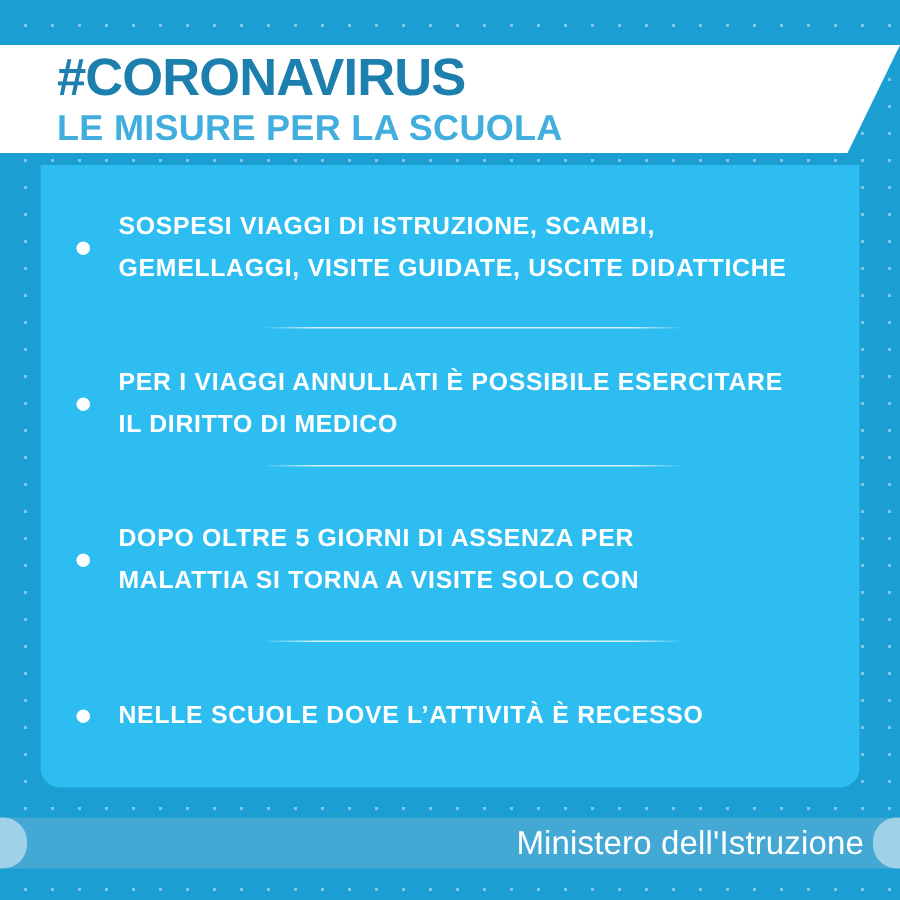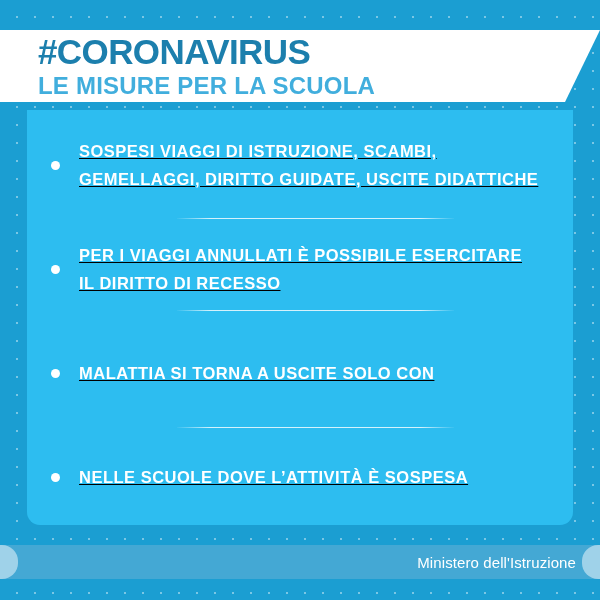--- a/index.html
+++ b/index.html
@@ -80,21 +80,20 @@
     border-bottom-left-radius: 13px;
     border-bottom-right-radius: 13px;
   }
 
   .measure-item {
     position: absolute;
     left: 0;
     width: 546px;
     display: flex;
     align-items: center;
-    text-decoration: underline;
   }
   .bullet-dot {
     flex: 0 0 auto;
     width: 9px;
     height: 9px;
     border-radius: 50%;
     background: #ffffff;
     margin-left: 24px;
     margin-right: 19px;
   }
@@ -147,21 +146,21 @@
     position: absolute;
     right: -14px;
     top: 0;
     width: 32px;
     height: 34px;
     background: #9fd2e9;
     border-radius: 17px;
   }
   #ministry-label {
     color: #ffffff;
-    font-size: 15px;
+    font-size: 22px;
     font-weight: normal;
     letter-spacing: 0.1px;
     margin-right: 24px;
     position: relative;
     z-index: 2;
     white-space: nowrap;
   }
 </style>
 </head>
 <body>
@@ -176,46 +175,47 @@
       <div id="title-sub">LE MISURE PER LA SCUOLA</div>
     </div>
   </div>
 
   <div id="content-panel">
 
     <div class="measure-item" style="top:10px; height:90px;">
       <span class="bullet-dot"></span>
       <div class="measure-lines">
         <div class="measure-line">SOSPESI VIAGGI DI ISTRUZIONE, SCAMBI,</div>
-        <div class="measure-line">GEMELLAGGI, DIRITTO GUIDATE, USCITE DIDATTICHE</div>
+        <div class="measure-line">GEMELLAGGI, VISITE GUIDATE, USCITE DIDATTICHE</div>
       </div>
     </div>
     <div class="divider" style="top:108px;"></div>
 
     <div class="measure-item" style="top:128px; height:62px;">
       <span class="bullet-dot"></span>
       <div class="measure-lines">
         <div class="measure-line">PER I VIAGGI ANNULLATI È POSSIBILE ESERCITARE</div>
-        <div class="measure-line">IL DIRITTO DI RECESSO</div>
+        <div class="measure-line">IL DIRITTO DI MEDICO</div>
       </div>
     </div>
     <div class="divider" style="top:200px;"></div>
 
     <div class="measure-item" style="top:218px; height:90px;">
       <span class="bullet-dot"></span>
       <div class="measure-lines">
-        <div class="measure-line">MALATTIA SI TORNA A USCITE SOLO CON</div>
+        <div class="measure-line">DOPO OLTRE 5 GIORNI DI ASSENZA PER</div>
+        <div class="measure-line">MALATTIA SI TORNA A VISITE SOLO CON</div>
       </div>
     </div>
     <div class="divider" style="top:317px;"></div>
 
     <div class="measure-item" style="top:336px; height:62px;">
       <span class="bullet-dot"></span>
       <div class="measure-lines">
-        <div class="measure-line">NELLE SCUOLE DOVE L’ATTIVITÀ È SOSPESA</div>
+        <div class="measure-line">NELLE SCUOLE DOVE L’ATTIVITÀ È RECESSO</div>
       </div>
     </div>
 
   </div>
 
   <div id="footer-band">
     <span id="footer-cap-left"></span>
     <span id="footer-cap-right"></span>
     <span id="ministry-label">Ministero dell'Istruzione</span>
   </div>

